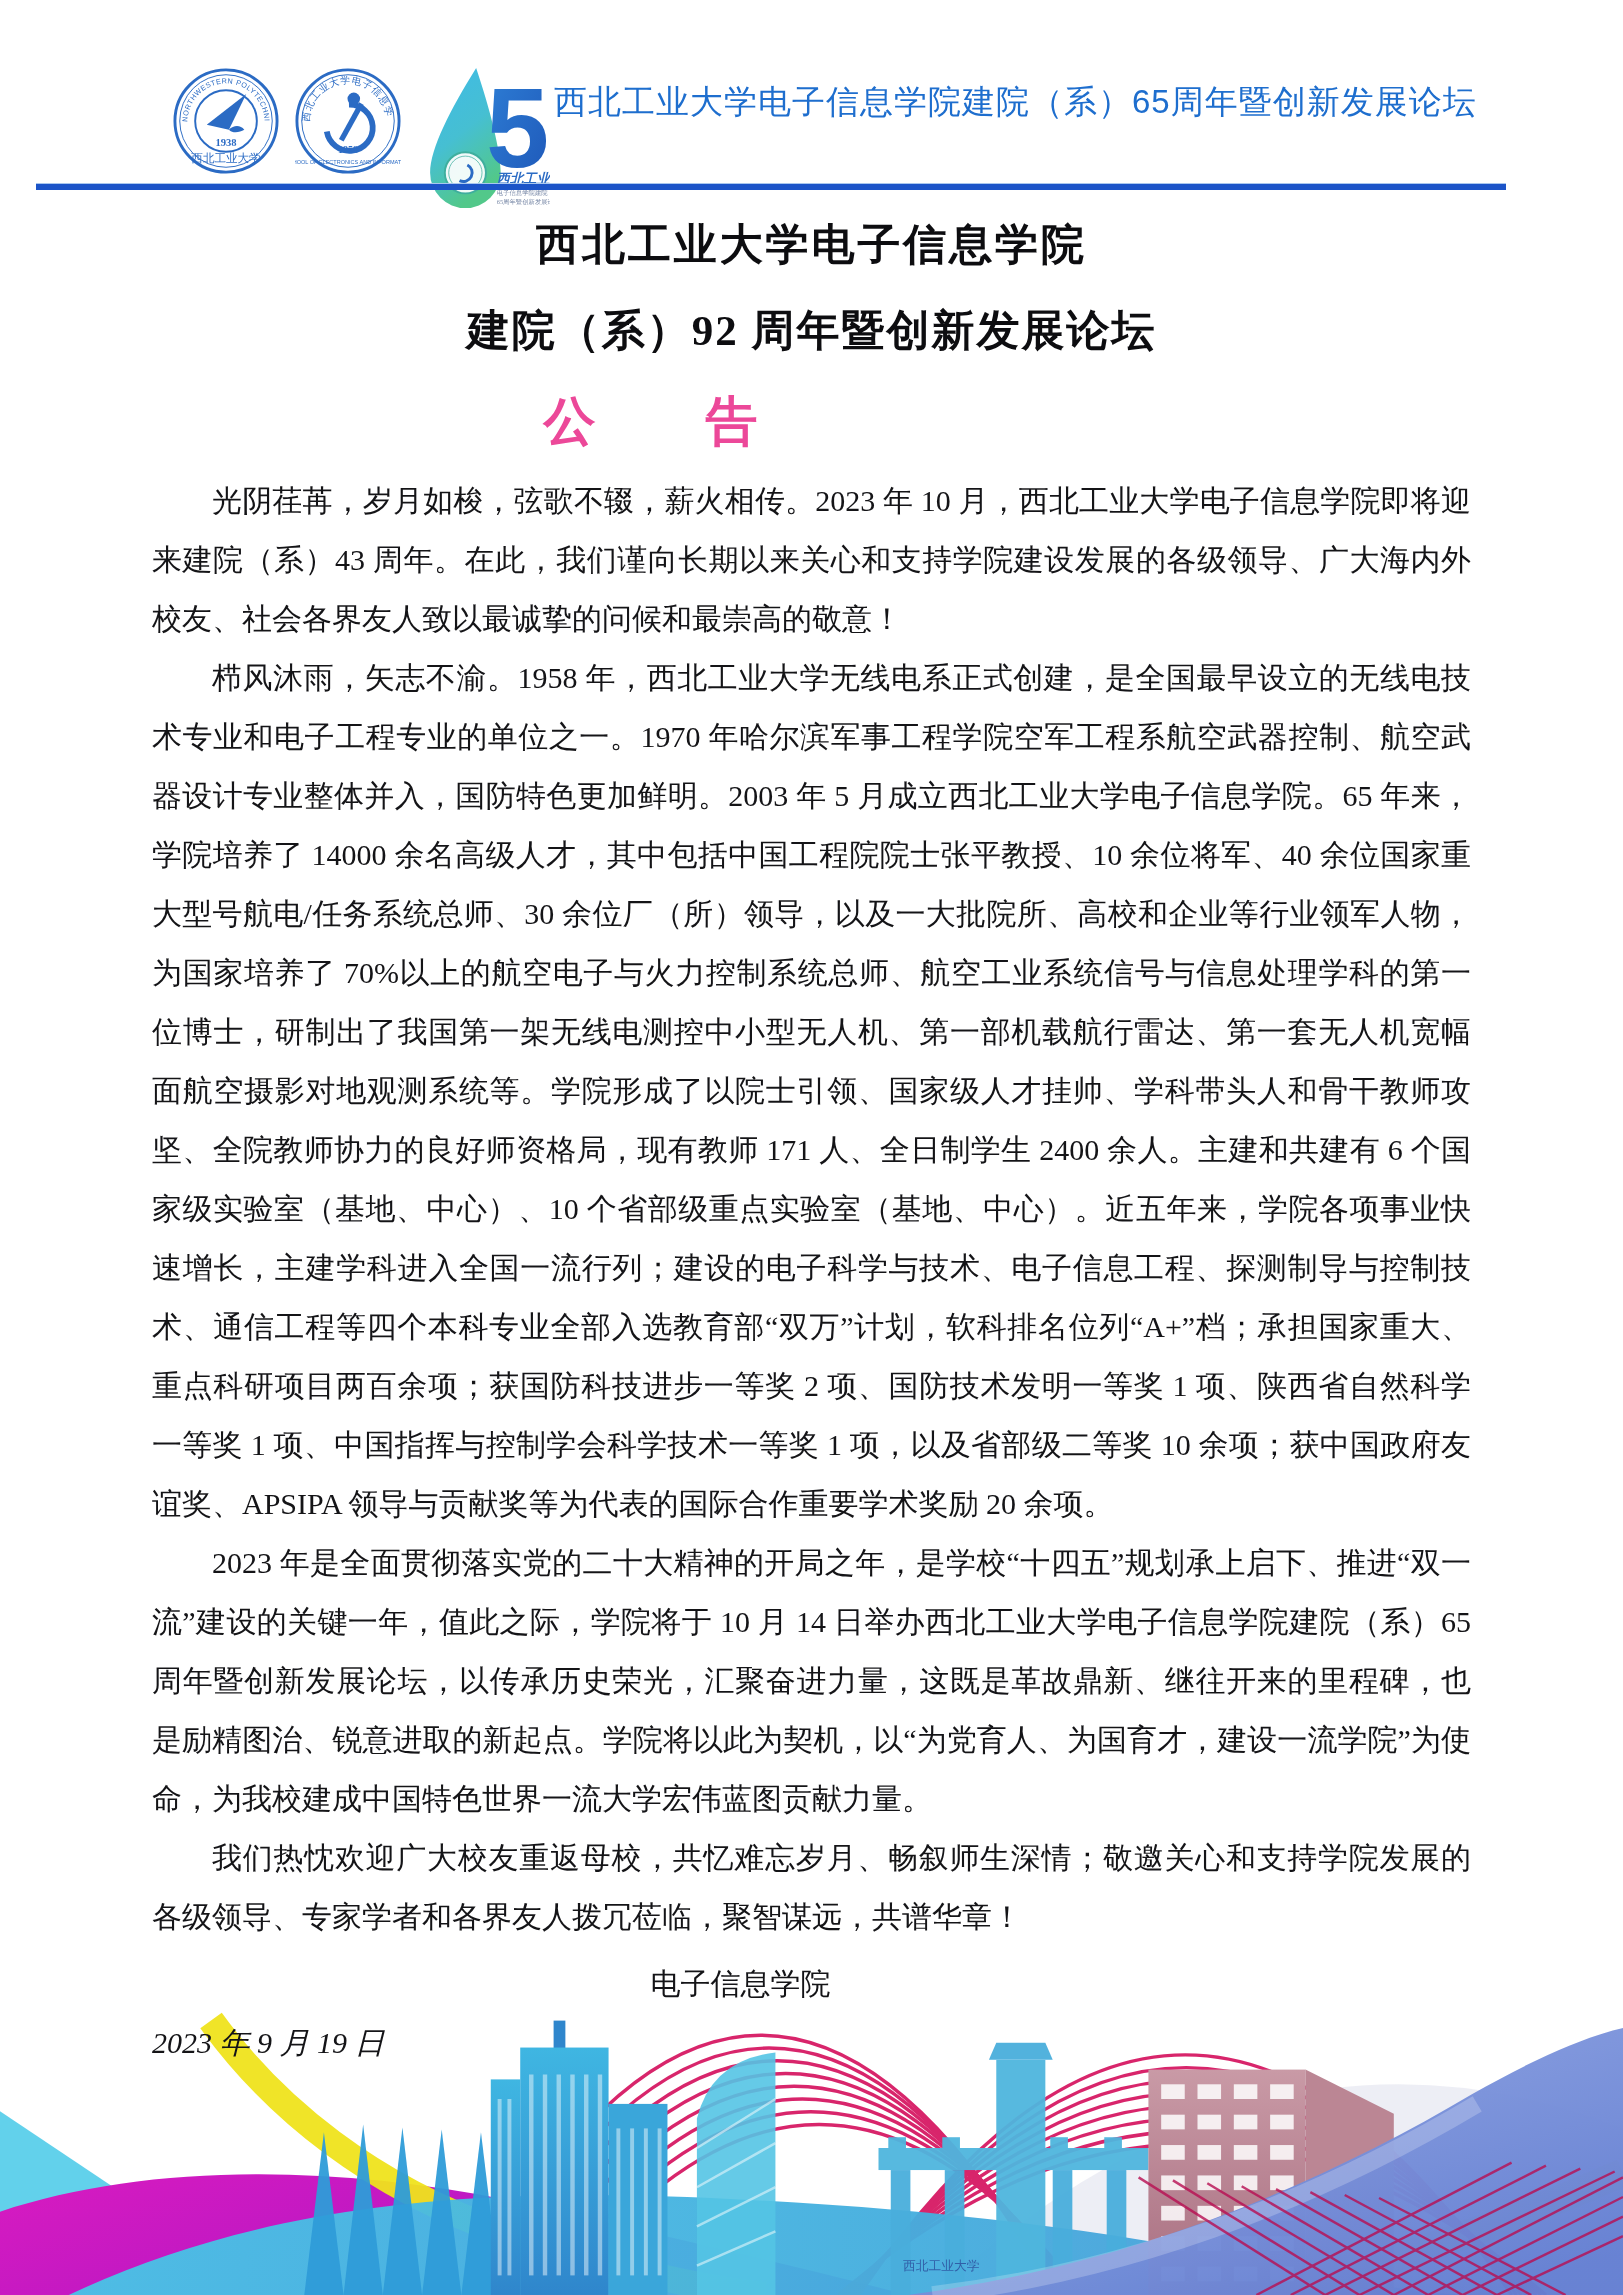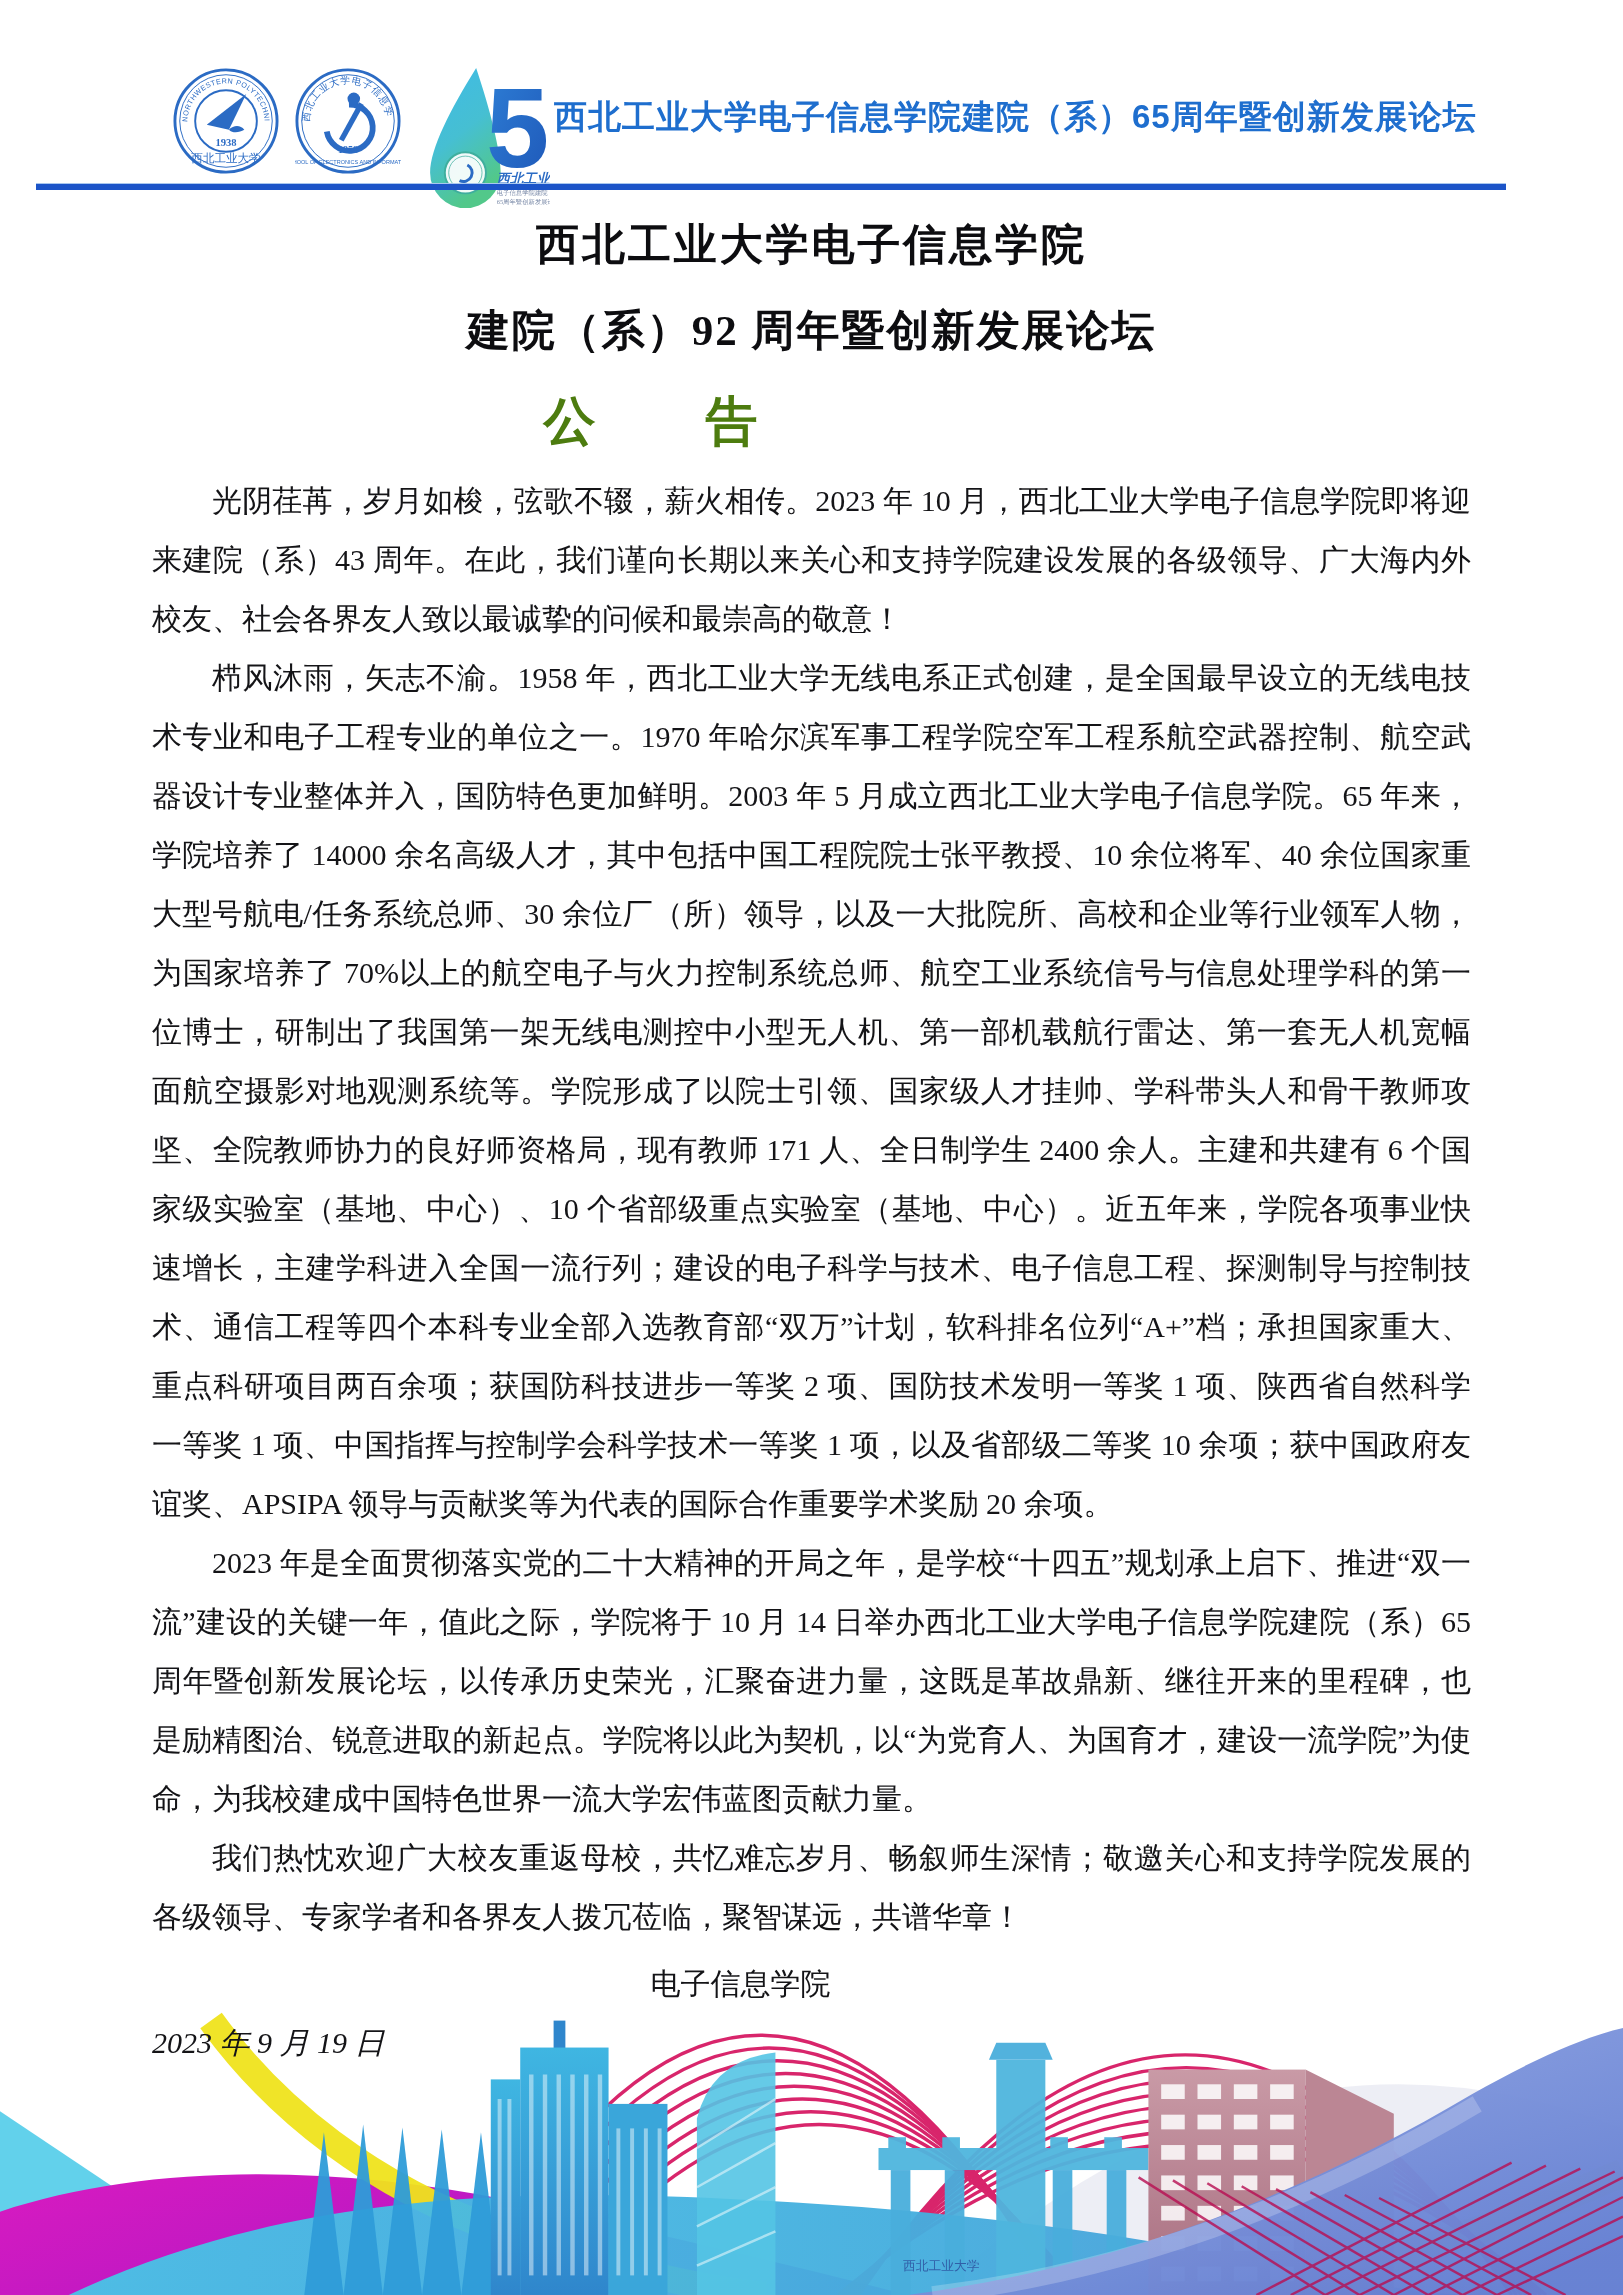--- a/index.html
+++ b/index.html
@@ -7,39 +7,39 @@
     width:1623px;height:2295px;position:relative;background:#ffffff;overflow:hidden;
     font-family:"Liberation Serif","DejaVu Serif",serif;color:#141417;
   }
   
   .header{position:absolute;left:0;top:0;width:1623px;height:196px;z-index:2;}
   .logo{position:absolute;top:68px;}
   .logo-npu{left:173px;}
   .logo-school{left:295px;}
   .logo-65{left:418px;top:64px;}
   .banner-title{
-    position:absolute;left:554px;top:95px;
+    position:absolute;left:554px;top:80px;
     font-family:"Liberation Sans","DejaVu Sans",sans-serif;
-    font-size:33px;font-weight:bold;color:#1E6ECE;letter-spacing:1px;white-space:nowrap;
+    font-size:33px;font-weight:normal;color:#1E6ECE;letter-spacing:1px;white-space:nowrap;
   }
   .header-rule{
     position:absolute;left:36px;top:183px;width:1470px;height:5.9px;
     background:#1C54C8;border-top:1.5px solid #A9C7EE;
   }
   
   .doc-title{
     position:absolute;left:0;width:1623px;text-align:center;z-index:2;
     font-weight:bold;color:#0d0d10;font-size:43px;letter-spacing:2.9px;white-space:nowrap;
   }
   .doc-title-1{top:216px;}
   .doc-title-2{top:302px;letter-spacing:2px;}
   .notice-title{
     position:absolute;left:0;top:387px;width:1303px;text-align:center;z-index:2;
     font-family:"Liberation Sans","DejaVu Sans",sans-serif;
-    font-size:52px;font-weight:bold;color:#4d7c0f;letter-spacing:2px;
+    font-size:52px;font-weight:bold;color:#ec4899;letter-spacing:2px;
   }
   
   .announcement-body{
     position:absolute;left:152px;top:471px;width:1319px;z-index:2;
     font-size:30px;line-height:59px;text-align:justify;
   }
   .announcement-body p{margin:0;text-indent:2em;}
   .signature-name{margin-top:7.9px;text-align:center;padding-right:142px;}
   .signature-date{text-align:left;padding-right:112px;font-style:italic;}
   

